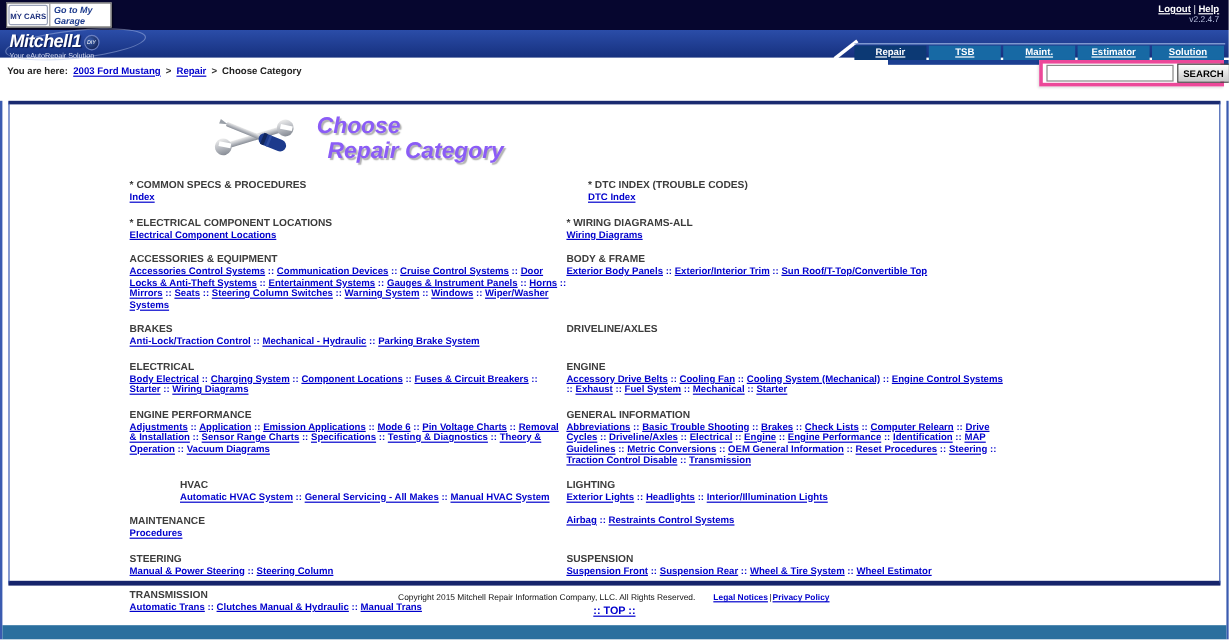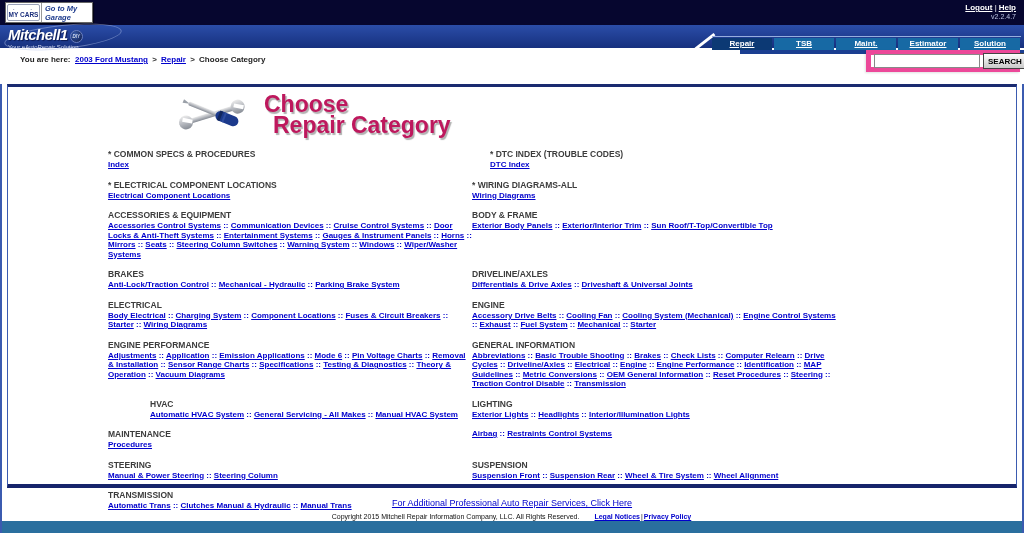--- a/index.html
+++ b/index.html
@@ -54,41 +54,41 @@
   .tabs { position:absolute; left:712px; top:36px; width:309px;
     border-top:1px solid #96aede; padding-top:1px; display:flex; gap:2px; }
   .tab { display:block; width:60px; height:12px; line-height:12px; text-align:center;
     background:#1769a4; color:#fff; font-size:8px; font-weight:bold; text-decoration:underline; }
   .tab.active { background:#0c3974; }
   .slash { position:absolute; left:693px; top:40px; width:24px; height:3px;
     background:#fff; transform:rotate(-38deg); }
   .substrip { position:absolute; left:740px; top:50px; width:284px; height:4px; background:#1b3e91; }
 
   
-  .breadcrumb { position:absolute; left:20px; top:55px; font-size:8px; font-weight:bold; color:#222; }
+  .breadcrumb { position:absolute; left:6px; top:55px; font-size:8px; font-weight:bold; color:#222; }
   .breadcrumb a { color:#0000cc; text-decoration:underline; }
   .breadcrumb .bsep { color:#333; padding:0 2px; }
 
   
   .searchbox { position:absolute; right:4px; top:50px; width:154px; height:22px;
-    background:#fff; border:5px solid #ec4899; display:flex; align-items:center;
+    background:#fff; border:3px solid #ec4899; display:flex; align-items:center;
     padding:2px 3px; gap:3px; box-shadow:-1px 1px 2px rgba(0,0,0,.12); }
   .search-input { width:106px; height:14px; border:1px solid #888; font-size:9px; padding:0 2px; }
   .search-btn { font-size:8px; font-weight:bold; color:#000; border:1px solid #444;
     background:linear-gradient(#ffffff,#c9c9c9); height:16px; padding:0 4px; }
 
   
   .lower { position:absolute; top:84px; left:0; width:1024px; height:449px;
     border-left:2px solid #3b5bb0; border-right:2px solid #3b5bb0; }
   .panel { margin:0 5px; height:404px; background:#fff; position:relative;
     border:1px solid #3b5bb0; border-top:3px solid #1a2a70; border-bottom:4px solid #16246b; }
 
   .header-graphic { position:absolute; left:168px; top:4px; display:flex; gap:14px; align-items:center; }
-  .page-title { font-weight:bold; font-size:23px; line-height:21px;
-    color:#be185d; text-shadow:1.5px 1.5px 1px #b0b0b0; }
+  .page-title { font-style:italic; font-weight:bold; font-size:19px; line-height:21px;
+    color:#8b5cf6; text-shadow:1.5px 1.5px 1px #b0b0b0; }
   .page-title .line2 { margin-left:9px; }
 
   
   .cats { position:absolute; left:100px; top:62px; display:grid;
     grid-template-columns:364px 368px; }
   .cat-cell { margin-bottom:10px; }
   .cat-title { font-size:8.5px; font-weight:bold; color:#3c3c3c; line-height:10px; margin-bottom:1px; }
   .cat-links { font-size:8px; font-weight:bold; line-height:9.5px; }
   .cat-link { color:#0000cc; text-decoration:underline; }
   .sep { color:#0000cc; text-decoration:none; }
@@ -211,21 +211,20 @@
         <div class="cat-cell" style="grid-area: 3 / 2;">
           <div class="cat-title">BODY &amp; FRAME</div>
           <div class="cat-links"><a class="cat-link">Exterior Body Panels</a><span class="sep"> :: </span><a class="cat-link">Exterior/Interior Trim</a><span class="sep"> :: </span><a class="cat-link">Sun Roof/T-Top/Convertible Top</a></div>
         </div>
         <div class="cat-cell" style="grid-area: 4 / 1;">
           <div class="cat-title">BRAKES</div>
           <div class="cat-links"><a class="cat-link">Anti-Lock/Traction Control</a><span class="sep"> :: </span><a class="cat-link">Mechanical - Hydraulic</a><span class="sep"> :: </span><a class="cat-link">Parking Brake System</a></div>
         </div>
         <div class="cat-cell" style="grid-area: 4 / 2;">
           <div class="cat-title">DRIVELINE/AXLES</div>
-          <div class="cat-links"><a class="cat-link">Differentials &amp; Drive Axles</a><span class="sep"> :: </span><a class="cat-link">Driveshaft &amp; Universal Joints</a></div>
         </div>
         <div class="cat-cell" style="grid-area: 5 / 1;">
           <div class="cat-title">ELECTRICAL</div>
           <div class="cat-links"><a class="cat-link">Body Electrical</a><span class="sep"> :: </span><a class="cat-link">Charging System</a><span class="sep"> :: </span><a class="cat-link">Component Locations</a><span class="sep"> :: </span><a class="cat-link">Fuses &amp; Circuit Breakers</a><span class="sep"> :: </span><a class="cat-link">Starter</a><span class="sep"> :: </span><a class="cat-link">Wiring Diagrams</a></div>
         </div>
         <div class="cat-cell" style="grid-area: 5 / 2;">
           <div class="cat-title">ENGINE</div>
           <div class="cat-links"><a class="cat-link">Accessory Drive Belts</a><span class="sep"> :: </span><a class="cat-link">Cooling Fan</a><span class="sep"> :: </span><a class="cat-link">Cooling System (Mechanical)</a><span class="sep"> :: </span><a class="cat-link">Engine Control Systems</a><span class="sep"> :: </span><a class="cat-link">Exhaust</a><span class="sep"> :: </span><a class="cat-link">Fuel System</a><span class="sep"> :: </span><a class="cat-link">Mechanical</a><span class="sep"> :: </span><a class="cat-link">Starter</a></div>
         </div>
         <div class="cat-cell" style="grid-area: 6 / 1;">
@@ -250,31 +249,30 @@
         </div>
         <div class="cat-cell" style="grid-area: 8 / 2;">
           <div class="cat-links"><a class="cat-link">Airbag</a><span class="sep"> :: </span><a class="cat-link">Restraints Control Systems</a></div>
         </div>
         <div class="cat-cell" style="grid-area: 9 / 1;">
           <div class="cat-title">STEERING</div>
           <div class="cat-links"><a class="cat-link">Manual &amp; Power Steering</a><span class="sep"> :: </span><a class="cat-link">Steering Column</a></div>
         </div>
         <div class="cat-cell" style="grid-area: 9 / 2;">
           <div class="cat-title">SUSPENSION</div>
-          <div class="cat-links"><a class="cat-link">Suspension Front</a><span class="sep"> :: </span><a class="cat-link">Suspension Rear</a><span class="sep"> :: </span><a class="cat-link">Wheel &amp; Tire System</a><span class="sep"> :: </span><a class="cat-link">Wheel Alignment</a></div>
+          <div class="cat-links"><a class="cat-link">Suspension Front</a><span class="sep"> :: </span><a class="cat-link">Suspension Rear</a><span class="sep"> :: </span><a class="cat-link">Wheel &amp; Tire System</a><span class="sep"> :: </span><a class="cat-link">Wheel Estimator</a></div>
         </div>
         <div class="cat-cell" style="grid-area: 10 / 1;">
           <div class="cat-title">TRANSMISSION</div>
           <div class="cat-links"><a class="cat-link">Automatic Trans</a><span class="sep"> :: </span><a class="cat-link">Clutches Manual &amp; Hydraulic</a><span class="sep"> :: </span><a class="cat-link">Manual Trans</a></div>
         </div>
         <div class="cat-cell" style="grid-area: 10 / 2;"></div>
       </div>
   </div>
 
   <div class="footer-white">
-    <div><a class="footer-services">For Additional Professional Auto Repair Services, Click Here</a></div>
     <div class="footer-copy">
       <span>Copyright 2015 Mitchell Repair Information Company, LLC.  All Rights Reserved.</span><span class="gap"></span><a>Legal Notices</a><span>|</span><a>Privacy Policy</a>
     </div>
     <div class="footer-top"><a>:: TOP ::</a></div>
   </div>
   <div class="footer-bar"></div>
 </div>
 
 </body></html>

